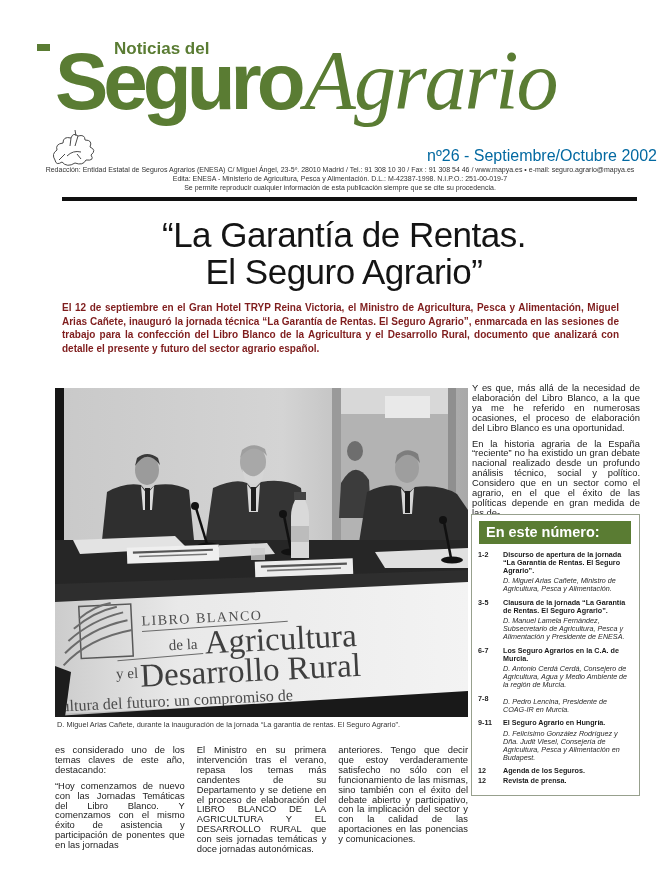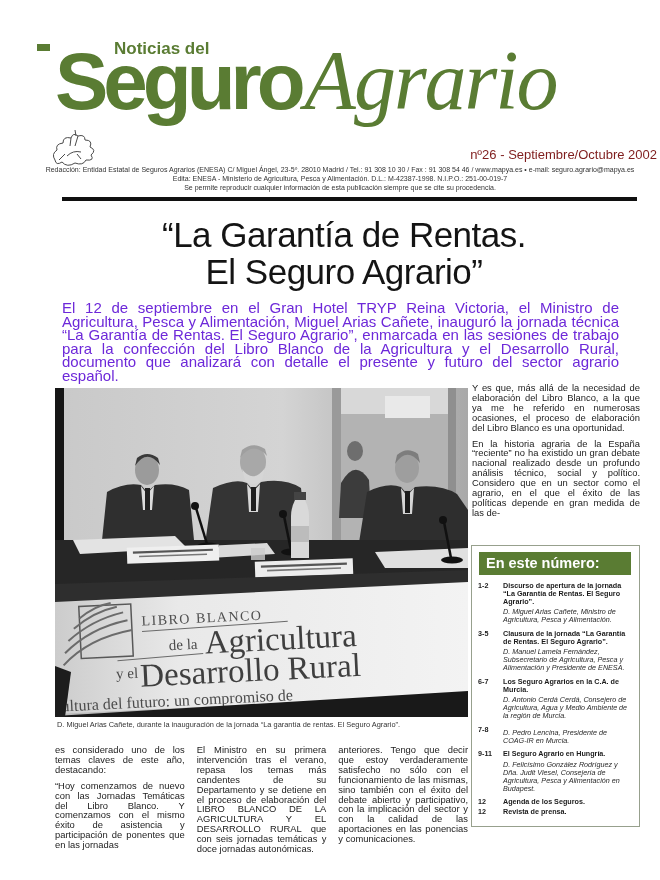--- a/index.html
+++ b/index.html
@@ -11,42 +11,42 @@
   }
   :root { --green:#5a7c33; }
 
   
   .green-dash { position:absolute; left:37px; top:44px; width:13px; height:7px; background:var(--green); }
   .m-kicker { position:absolute; left:114px; top:39px; font-size:17px; font-weight:bold; color:var(--green); }
   .m-title { position:absolute; left:55px; top:40px; line-height:82px; white-space:nowrap; color:var(--green); }
   .m-title .t-bold { font-family:"Liberation Sans", sans-serif; font-weight:bold; font-size:80px; letter-spacing:-5px; }
   .m-title .t-italic { font-family:"Liberation Serif", serif; font-style:italic; font-size:84px; letter-spacing:-2px; margin-left:4px; }
   .m-logo { position:absolute; left:45px; top:126px; }
-  .m-issue { position:absolute; right:23px; top:147px; font-size:13px; color:#7f1d1d; }
+  .m-issue { position:absolute; right:23px; top:147px; font-size:16px; color:#0369a1; }
   .m-info { position:absolute; left:0; right:0; top:166px; text-align:center; font-size:7px; line-height:8.8px; color:#333; }
   .m-rule { position:absolute; left:62px; top:197px; width:575px; height:4px; background:#101010; }
 
   
   .headline { position:absolute; left:20px; right:12px; top:216px; text-align:center;
     font-size:35px; line-height:37px; font-weight:400; color:#141414; letter-spacing:-0.5px; }
-  .lead { position:absolute; left:62px; top:301px; width:557px; font-size:15px; line-height:13.5px;
-    font-weight:normal; text-align:justify; color:#6d28d9; }
+  .lead { position:absolute; left:62px; top:301px; width:557px; font-size:10px; line-height:13.5px;
+    font-weight:bold; text-align:justify; color:#7f1d1d; }
 
   
   .photo { position:absolute; left:55px; top:388px; width:413px; height:329px; background:#bbb; }
   .caption { position:absolute; left:57px; top:720px; width:405px; font-size:7.4px; color:#333; }
 
   
   .rcol { position:absolute; left:472px; top:383px; width:168px; font-size:9.4px; line-height:9.9px;
     text-align:justify; color:#222; }
   p { margin:0; }
   .rcol p + p { margin-top:6px; }
 
   
-  .toc { position:absolute; left:471px; top:545px; width:169px; box-sizing:border-box;
+  .toc { position:absolute; left:471px; top:514px; width:169px; box-sizing:border-box;
     border:1px solid #97a08d; background:#fff; padding:5px 7px 8px 6px; }
   .toc-header { background:var(--green); color:#fff; font-weight:bold; font-size:14.5px;
     padding:3px 0 4px 7px; margin:1px 1px 7px 1px; }
   .toc-item { display:grid; grid-template-columns:25px 1fr; column-gap:0; margin-bottom:2px; }
   .toc-pages { font-weight:bold; font-size:7.2px; line-height:7.9px; }
   .toc-title { font-weight:bold; font-size:7.2px; line-height:7.9px; }
   .toc-speaker { font-style:italic; font-size:7.2px; line-height:7.9px; color:#2a2a2a; margin:2.5px 0 4px; }
   .toc-speaker:empty { display:none; }
 
   

